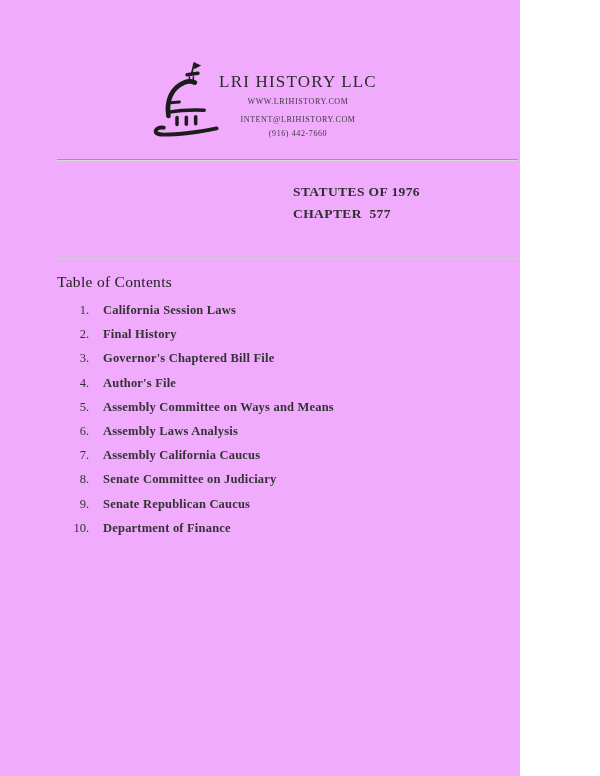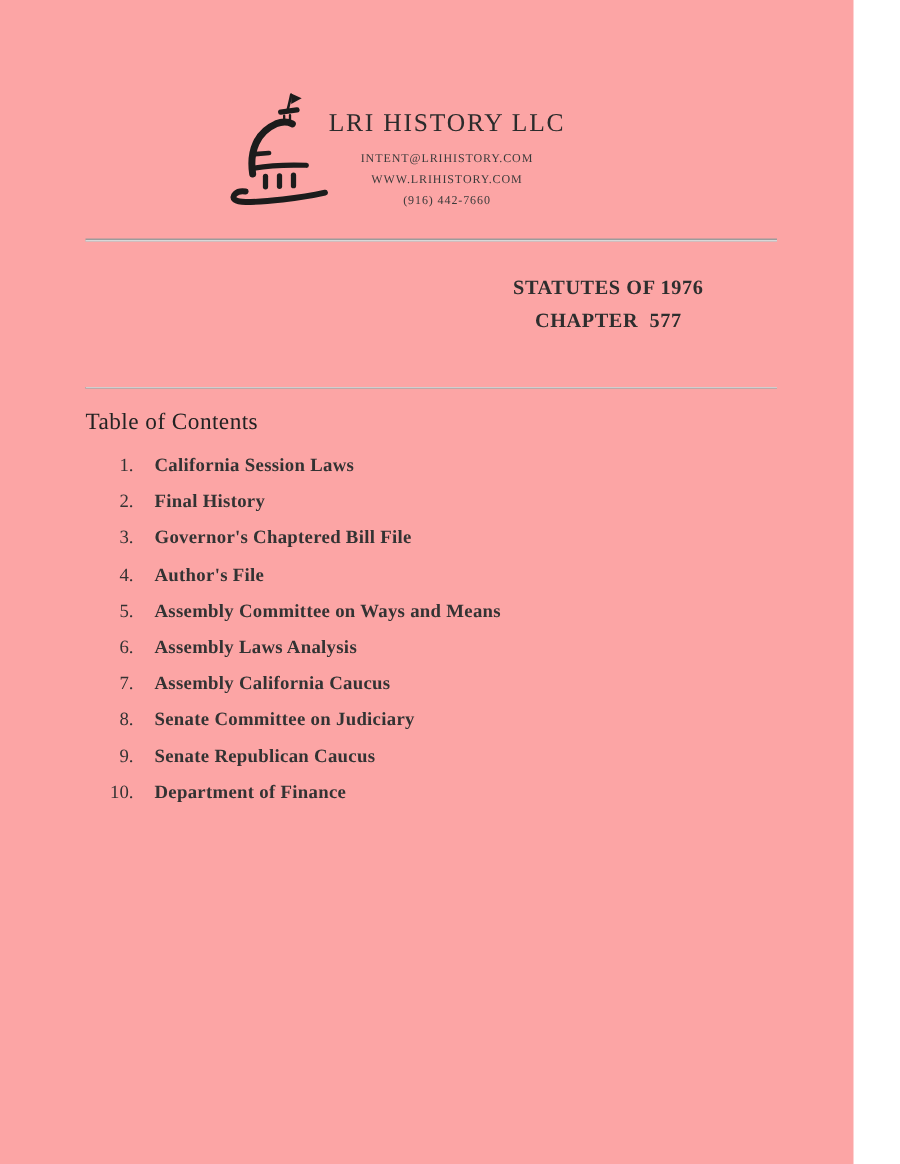--- a/index.html
+++ b/index.html
@@ -1,23 +1,23 @@
 <!DOCTYPE html>
 <html><head>
 <meta charset="utf-8">
 <style>
   * { margin: 0; padding: 0; box-sizing: border-box; }
   html, body { background: #ffffff; }
   body { font-family: "Liberation Serif", serif; }
 
   .page {
     position: relative;
-    width: 569px;
+    width: 520px;
     height: 776px;
-    background: #fca5a5;
+    background: #f0abfc;
     overflow: hidden;
     color: #2b2b2b;
   }
 
   
   .logo {
     position: absolute;
     left: 145px;
     top: 60px;
     width: 78px;
@@ -63,21 +63,21 @@
     height: 1px;
     background: #5e5e5e;
     border-bottom: 1px solid #cfcfcf;
   }
 
   
   .reference {
     position: absolute;
     right: 100px;
     top: 181px;
-    text-align: center;
+    text-align: left;
   }
   .reference-line {
     font-weight: bold;
     font-size: 13.5px;
     line-height: 22px;
     letter-spacing: 0.4px;
     color: #2e2e2e;
     white-space: pre;
   }
 
@@ -136,22 +136,22 @@
 
     <path d="M41,74 L41,83" stroke="#1c1c1c" stroke-width="4.5" stroke-linecap="round"></path>
     <path d="M53,73.5 L53,82.5" stroke="#1c1c1c" stroke-width="4.5" stroke-linecap="round"></path>
     <path d="M65,73 L65,82" stroke="#1c1c1c" stroke-width="4.5" stroke-linecap="round"></path>
 
     <path d="M92,88 C70,93 40,96 24,96 C15,96 11,93 15,89 C17,87 21,86.5 24,87" stroke="#1c1c1c" stroke-width="5" stroke-linecap="round"></path>
   </svg>
 
   <div class="header-text">
     <div class="company-name">LRI HISTORY LLC</div>
+    <div class="contact-line">WWW.LRIHISTORY.COM</div>
     <div class="contact-line first">INTENT@LRIHISTORY.COM</div>
-    <div class="contact-line">WWW.LRIHISTORY.COM</div>
     <div class="contact-line">(916) 442-7660</div>
   </div>
 
   <div class="rule rule-top"></div>
 
   <div class="reference">
     <div class="reference-line">STATUTES OF 1976</div>
     <div class="reference-line">CHAPTER  577</div>
   </div>
 

